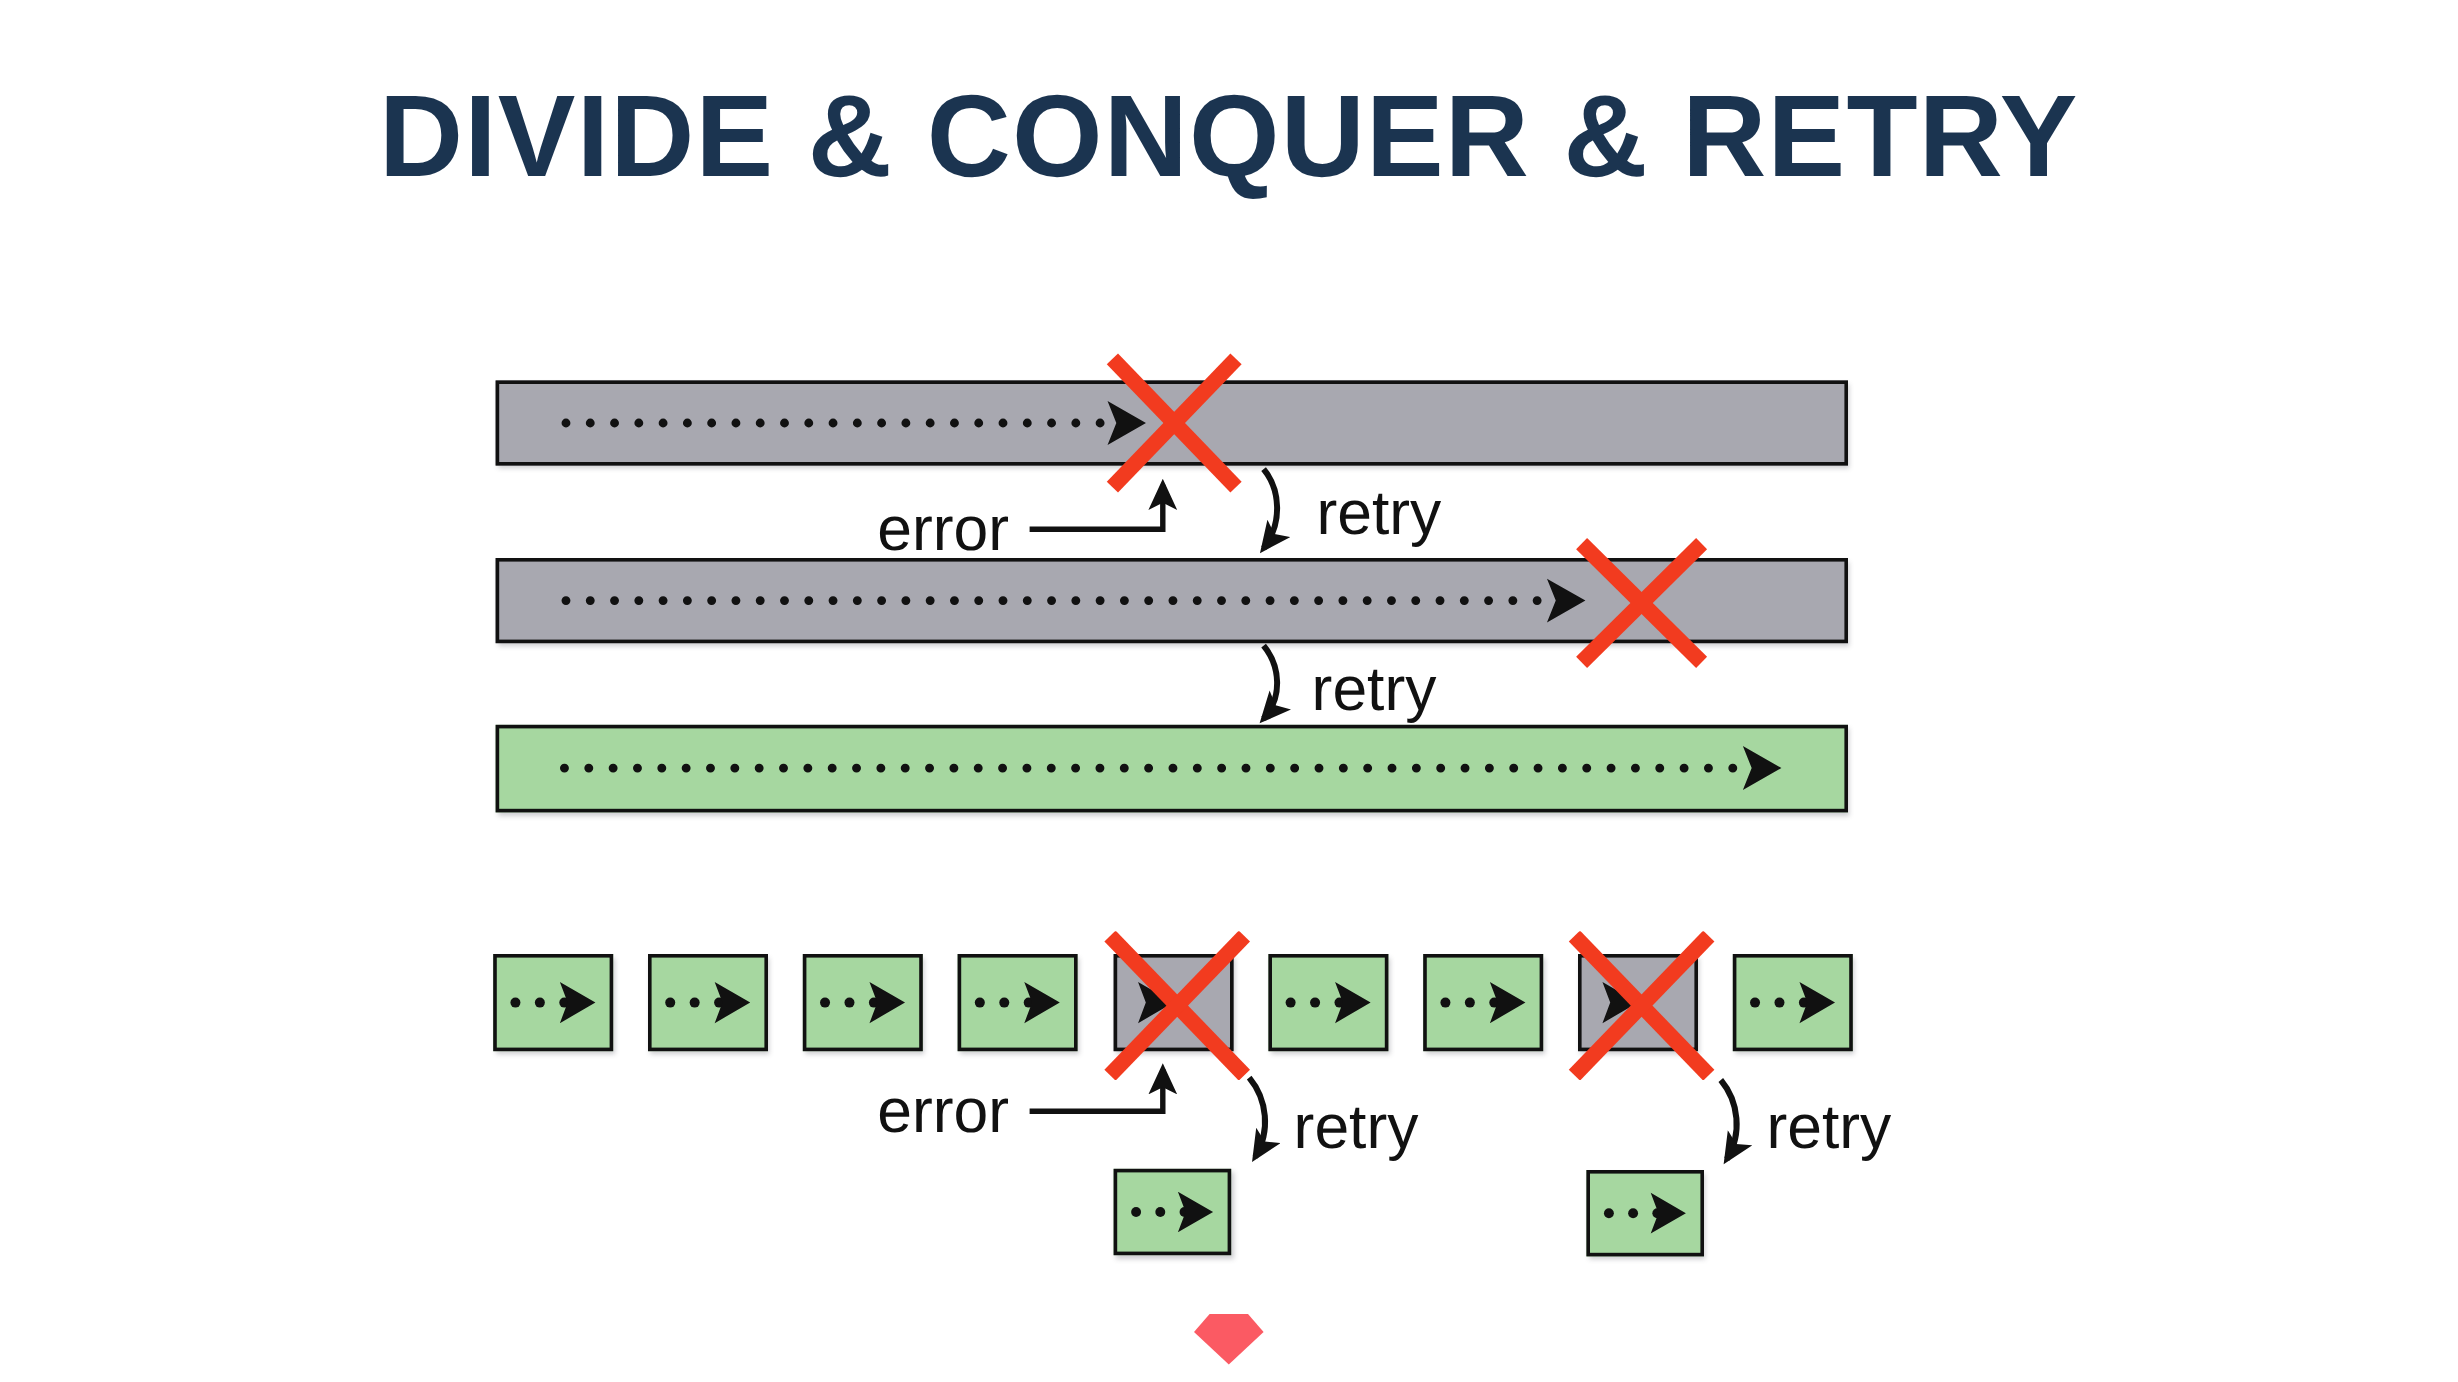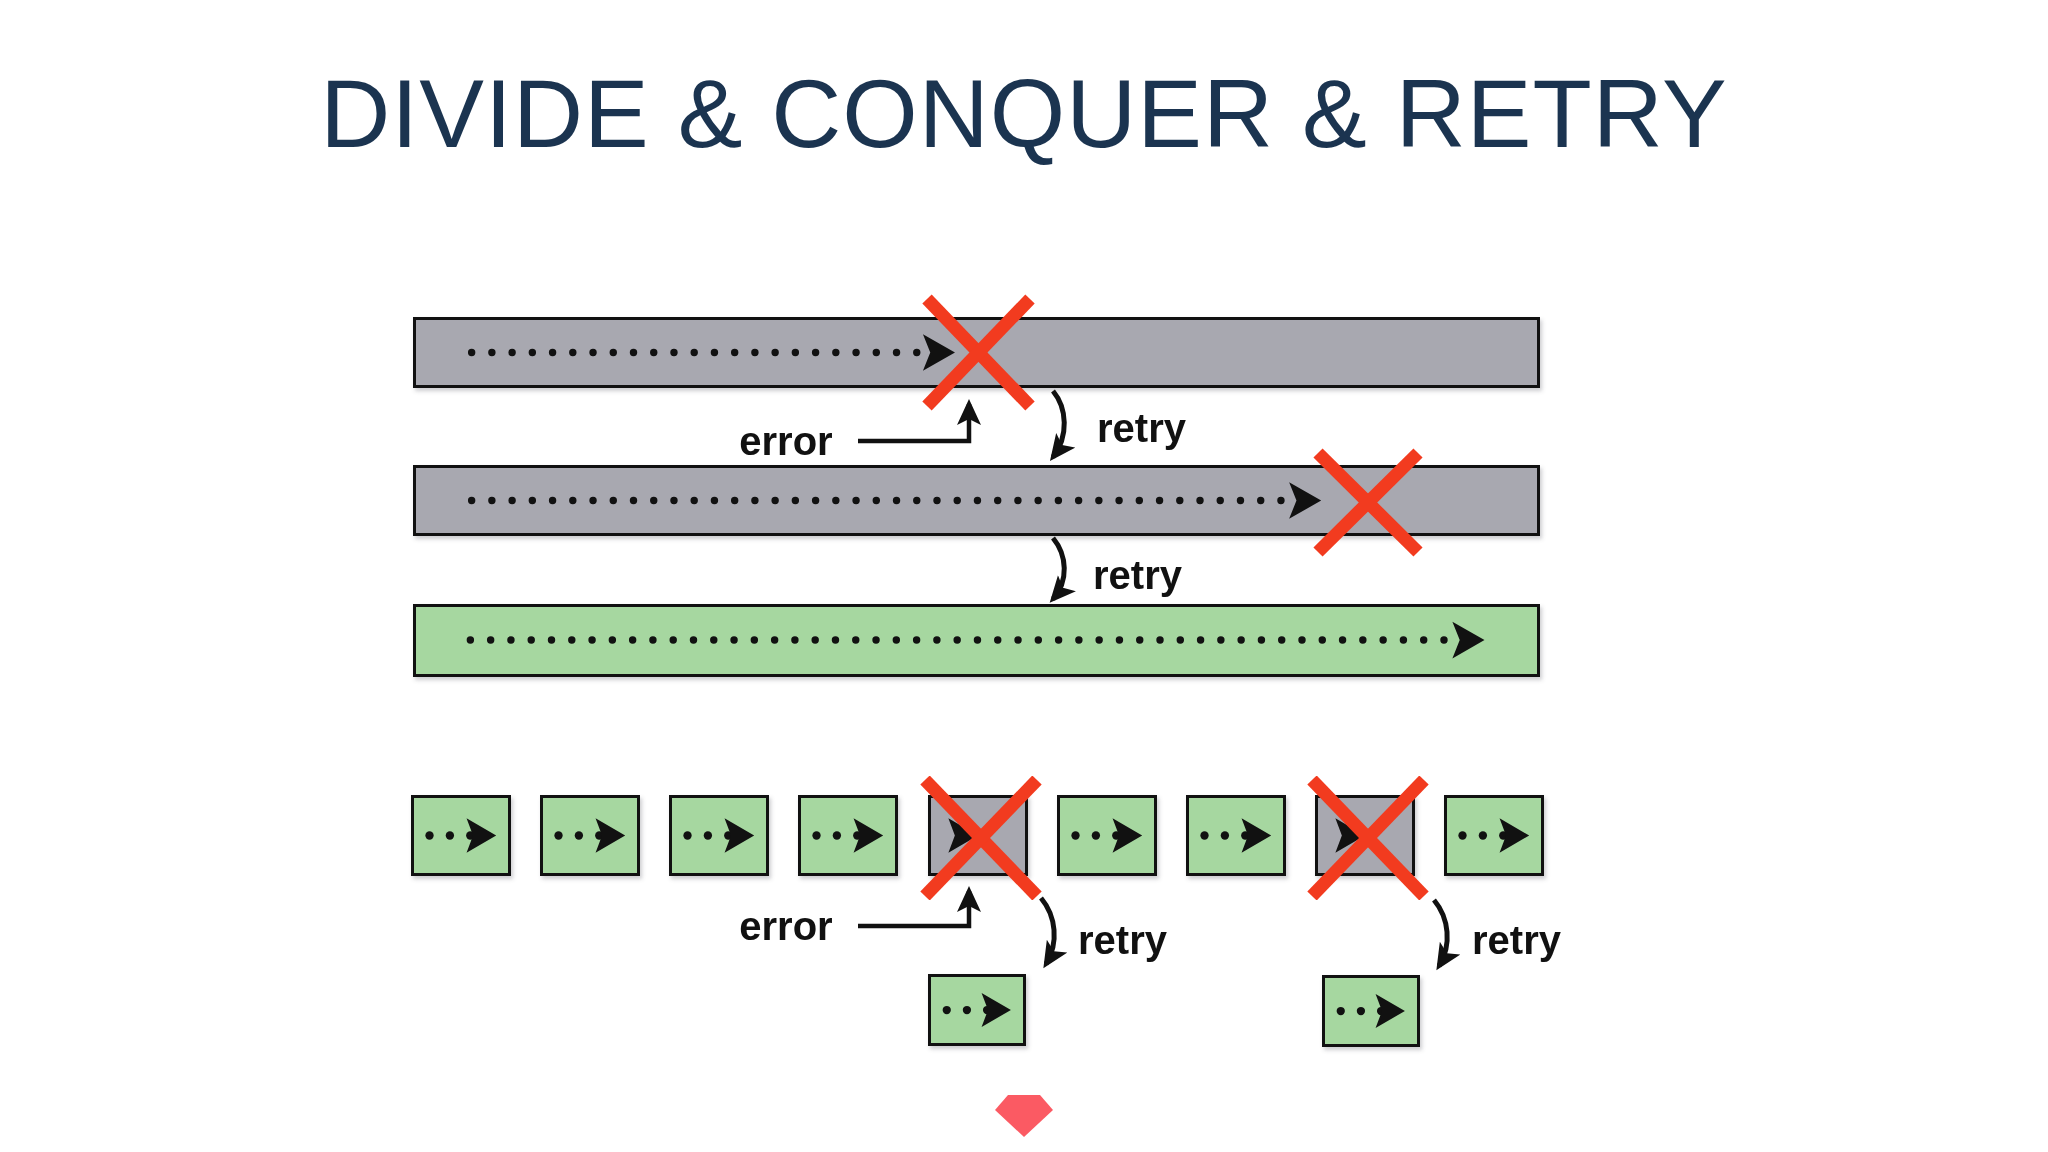--- a/index.html
+++ b/index.html
@@ -4,38 +4,38 @@
 <style>
   :root{
     --bg:#ffffff; --title_ink:#1b3450; --bar_gray:#a8a8b0; --bar_green:#a6d7a0;
     --error_red:#f23b1f; --ink:#111111; --gem_pink:#fb5a63;
   }
   html,body{margin:0;padding:0;}
   body{background:var(--bg);font-family:"Liberation Sans",sans-serif;}
   .slide{position:relative;width:2048px;height:1152px;background:var(--bg);overflow:hidden;}
   .title{
     position:absolute;left:0;right:0;top:58px;margin:0;text-align:center;
-    font-size:97px;font-weight:400;letter-spacing:1px;color:var(--title_ink);
+    font-size:97px;font-weight:700;letter-spacing:1px;color:var(--title_ink);
   }
   .bar{
     position:absolute;left:413px;width:1127px;height:71px;
     border:3px solid var(--ink);box-sizing:border-box;
     box-shadow:2px 3px 4px rgba(60,60,70,.25);
   }
   .bar svg{position:absolute;left:0;top:0;width:100%;height:100%;}
   .gray{background:var(--bar_gray);}
   .green{background:var(--bar_green);}
   #bar1{top:317px;} #bar2{top:465px;} #bar3{top:604px;height:73px;}
   .dotline{stroke:var(--ink);stroke-width:8;stroke-linecap:round;stroke-dasharray:0.1 22;fill:none;}
   .ahead{fill:var(--ink);}
   .overlay{position:absolute;left:0;top:0;width:2048px;height:1152px;pointer-events:none;}
   .xl{stroke:var(--error_red);stroke-width:13;stroke-linecap:butt;}
   .conn{stroke:var(--ink);stroke-width:5;fill:none;}
   .errconn{stroke:var(--ink);stroke-width:4.5;fill:none;}
-  .lbl{position:absolute;font-weight:700;font-size:40px;color:var(--ink);white-space:nowrap;}
+  .lbl{position:absolute;font-weight:400;font-size:52px;color:var(--ink);white-space:nowrap;}
   .lbl-c{transform:translate(-50%,-50%);}
   .lbl-l{transform:translateY(-50%);}
   .task,.retrybox{
     position:absolute;border:3px solid var(--ink);box-sizing:border-box;
     box-shadow:2px 3px 4px rgba(60,60,70,.25);
   }
   .task{top:795px;width:100px;height:81px;}
   .retrybox{width:98px;height:72px;background:var(--bar_green);}
   .t-ok{background:var(--bar_green);}
   .t-err{background:var(--bar_gray);}

